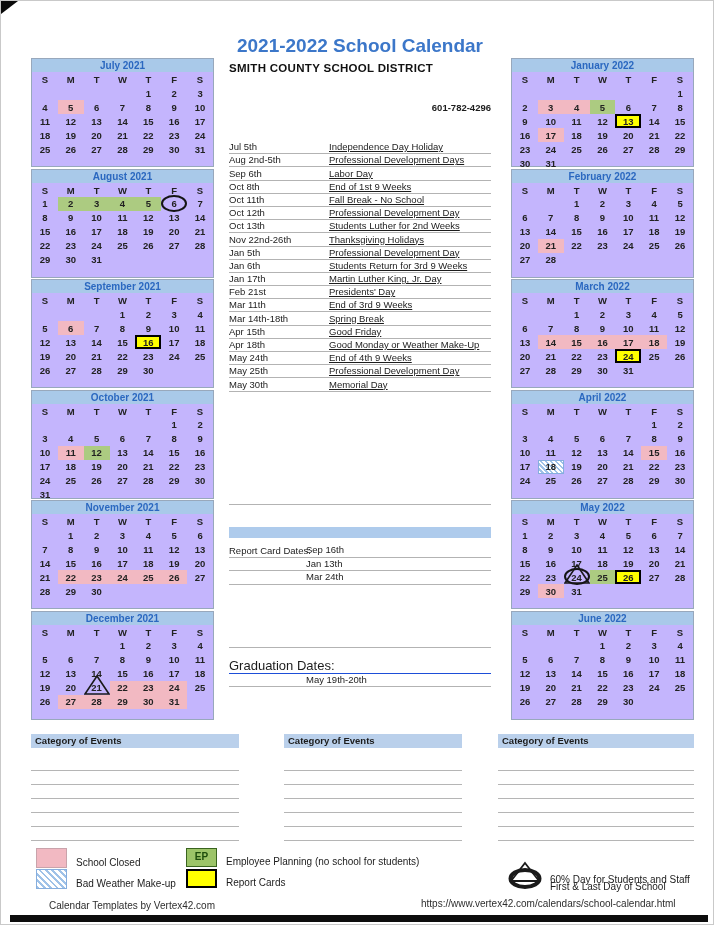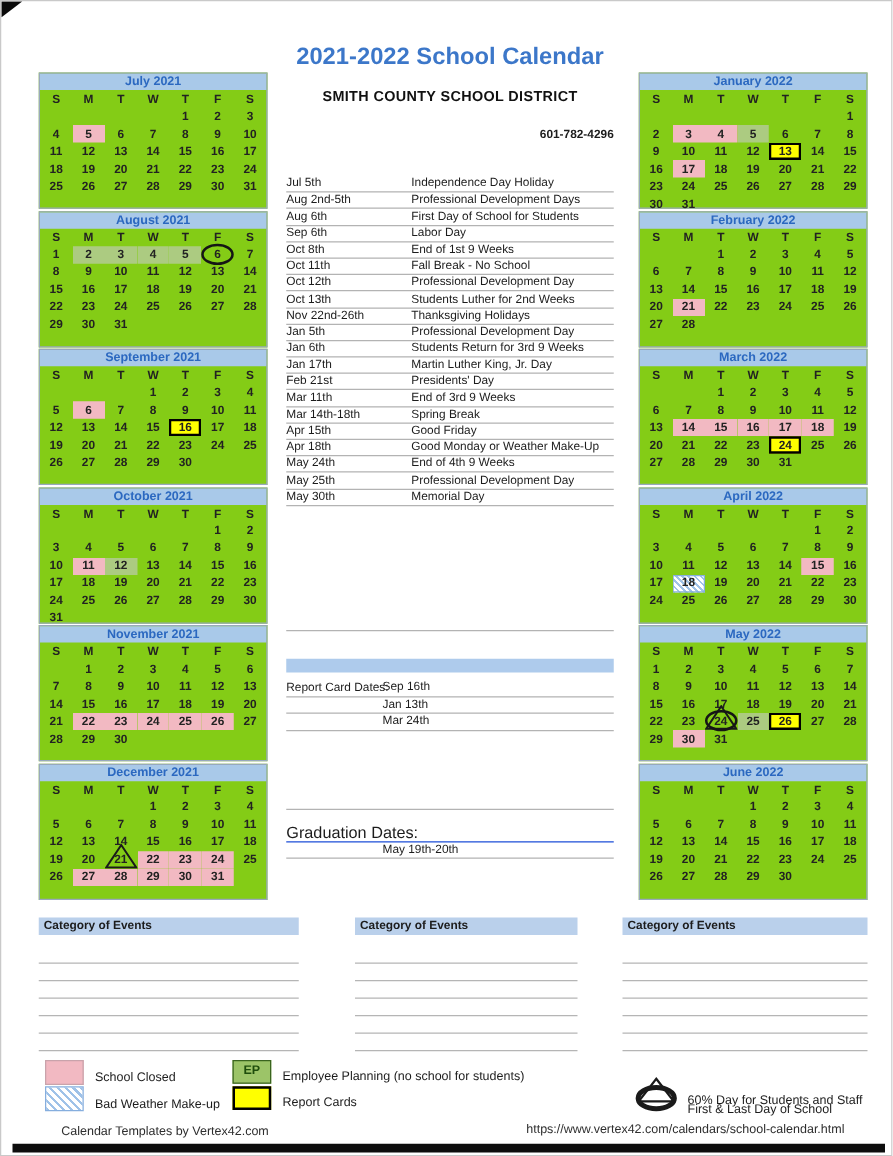--- a/index.html
+++ b/index.html
@@ -8,21 +8,21 @@
     position:relative; width:714px; height:925px; background:#ffffff;
     border:1px solid #c9c9c9; overflow:hidden; color:#1c1c1c;
   }
   .corner-artifact { position:absolute; left:0; top:0; width:17px; height:13px;
     background:#0a0a0a; clip-path:polygon(0 0,100% 0,0 100%); }
 
   
   .cal-col { position:absolute; top:57px; width:183px; }
   #col-left { left:30px; }
   #col-right { left:510px; }
-  .cal-box { height:109px; margin-bottom:1.5px; border:1px solid #98a8bc; background:#84cc16; }
+  .cal-box { height:109px; margin-bottom:1.5px; border:1px solid #98a8bc; background:#c4b5fd; }
   .cal-head { height:13px; background:#a9c9e9; color:#2b68c0; font-weight:bold;
     font-size:10px; line-height:13px; text-align:center; }
   .cal-grid { width:100%; border-collapse:collapse; table-layout:fixed; margin-top:1px; }
   .cal-grid th { height:13px; font-size:9.5px; font-weight:bold; color:#222;
     text-align:center; padding:0; }
   .cal-grid td { height:14px; font-size:9.5px; font-weight:bold; color:#222;
     text-align:center; padding:0; position:relative; }
   td.m-pink  { background:#f2b9c2; }
   td.m-green { background:#accb81; }
   td.m-yellow{ background:#ffff00; box-shadow:inset 0 0 0 2px #000; }
@@ -30,28 +30,28 @@
     box-shadow:inset 0 0 0 1px #86aede; }
   .oval-ring { position:absolute; left:0; right:0; top:-2px; bottom:-1px;
     border:2px solid #151515; border-radius:50%; pointer-events:none; }
   .tri-mark { position:absolute; left:0; top:-6px; pointer-events:none; }
 
   
   #center { position:absolute; left:228px; top:30px; width:262px; height:700px; }
   #center > * { position:absolute; }
   .main-title { top:4px; width:100%; text-align:center; font-size:19px;
     font-weight:bold; color:#3c77c9; }
-  .sub-title { top:41px; width:100%; text-align:center; font-size:11.5px;
+  .sub-title { top:31px; width:100%; text-align:left; font-size:11.5px;
     font-weight:bold; color:#111; letter-spacing:.3px; }
   .phone { top:71px; width:100%; text-align:right; font-size:9.5px; font-weight:bold; }
   #events-list { top:110px; width:100%; }
   .evt-row { display:flex; height:13.2px; border-bottom:1px solid #b3b3b3;
     font-size:9.5px; line-height:12px;align-items:flex-end; }
   .evt-date { width:100px; flex:none; }
-  .evt-desc { flex:1; }
+  .evt-desc { flex:1;text-decoration:underline; }
   .blank-rule { width:100%; border-bottom:1px solid #b3b3b3; height:0; }
   .blue-band { top:496px; width:100%; height:11px; background:#aecbec; }
   #rc-block { top:513px; width:100%; }
   .rc-label { position:absolute; left:0; top:0; font-size:9.5px; line-height:13px; }
   .list-row { height:13.5px; border-bottom:1px solid #b3b3b3; font-size:9.5px;
     line-height:12.5px; padding-left:77px; }
   #grad-block { top:581px; width:100%; }
   .grad-label-row { height:13.5px; border-bottom:1px solid #1d4ed8; font-size:13px;
     line-height:12.5px;margin-top:48px; }
 
@@ -879,24 +879,20 @@
     <div class="phone">601-782-4296</div>
 
     <div id="events-list">
         <div class="evt-row">
           <span class="evt-date">Jul 5th</span>
           <span class="evt-desc">Independence Day Holiday</span>
         </div>
         <div class="evt-row">
           <span class="evt-date">Aug 2nd-5th</span>
           <span class="evt-desc">Professional Development Days</span>
-        </div>
-        <div class="evt-row">
-          <span class="evt-date">Aug 6th</span>
-          <span class="evt-desc">First Day of School for Students</span>
         </div>
         <div class="evt-row">
           <span class="evt-date">Sep 6th</span>
           <span class="evt-desc">Labor Day</span>
         </div>
         <div class="evt-row">
           <span class="evt-date">Oct 8th</span>
           <span class="evt-desc">End of 1st 9 Weeks</span>
         </div>
         <div class="evt-row">

